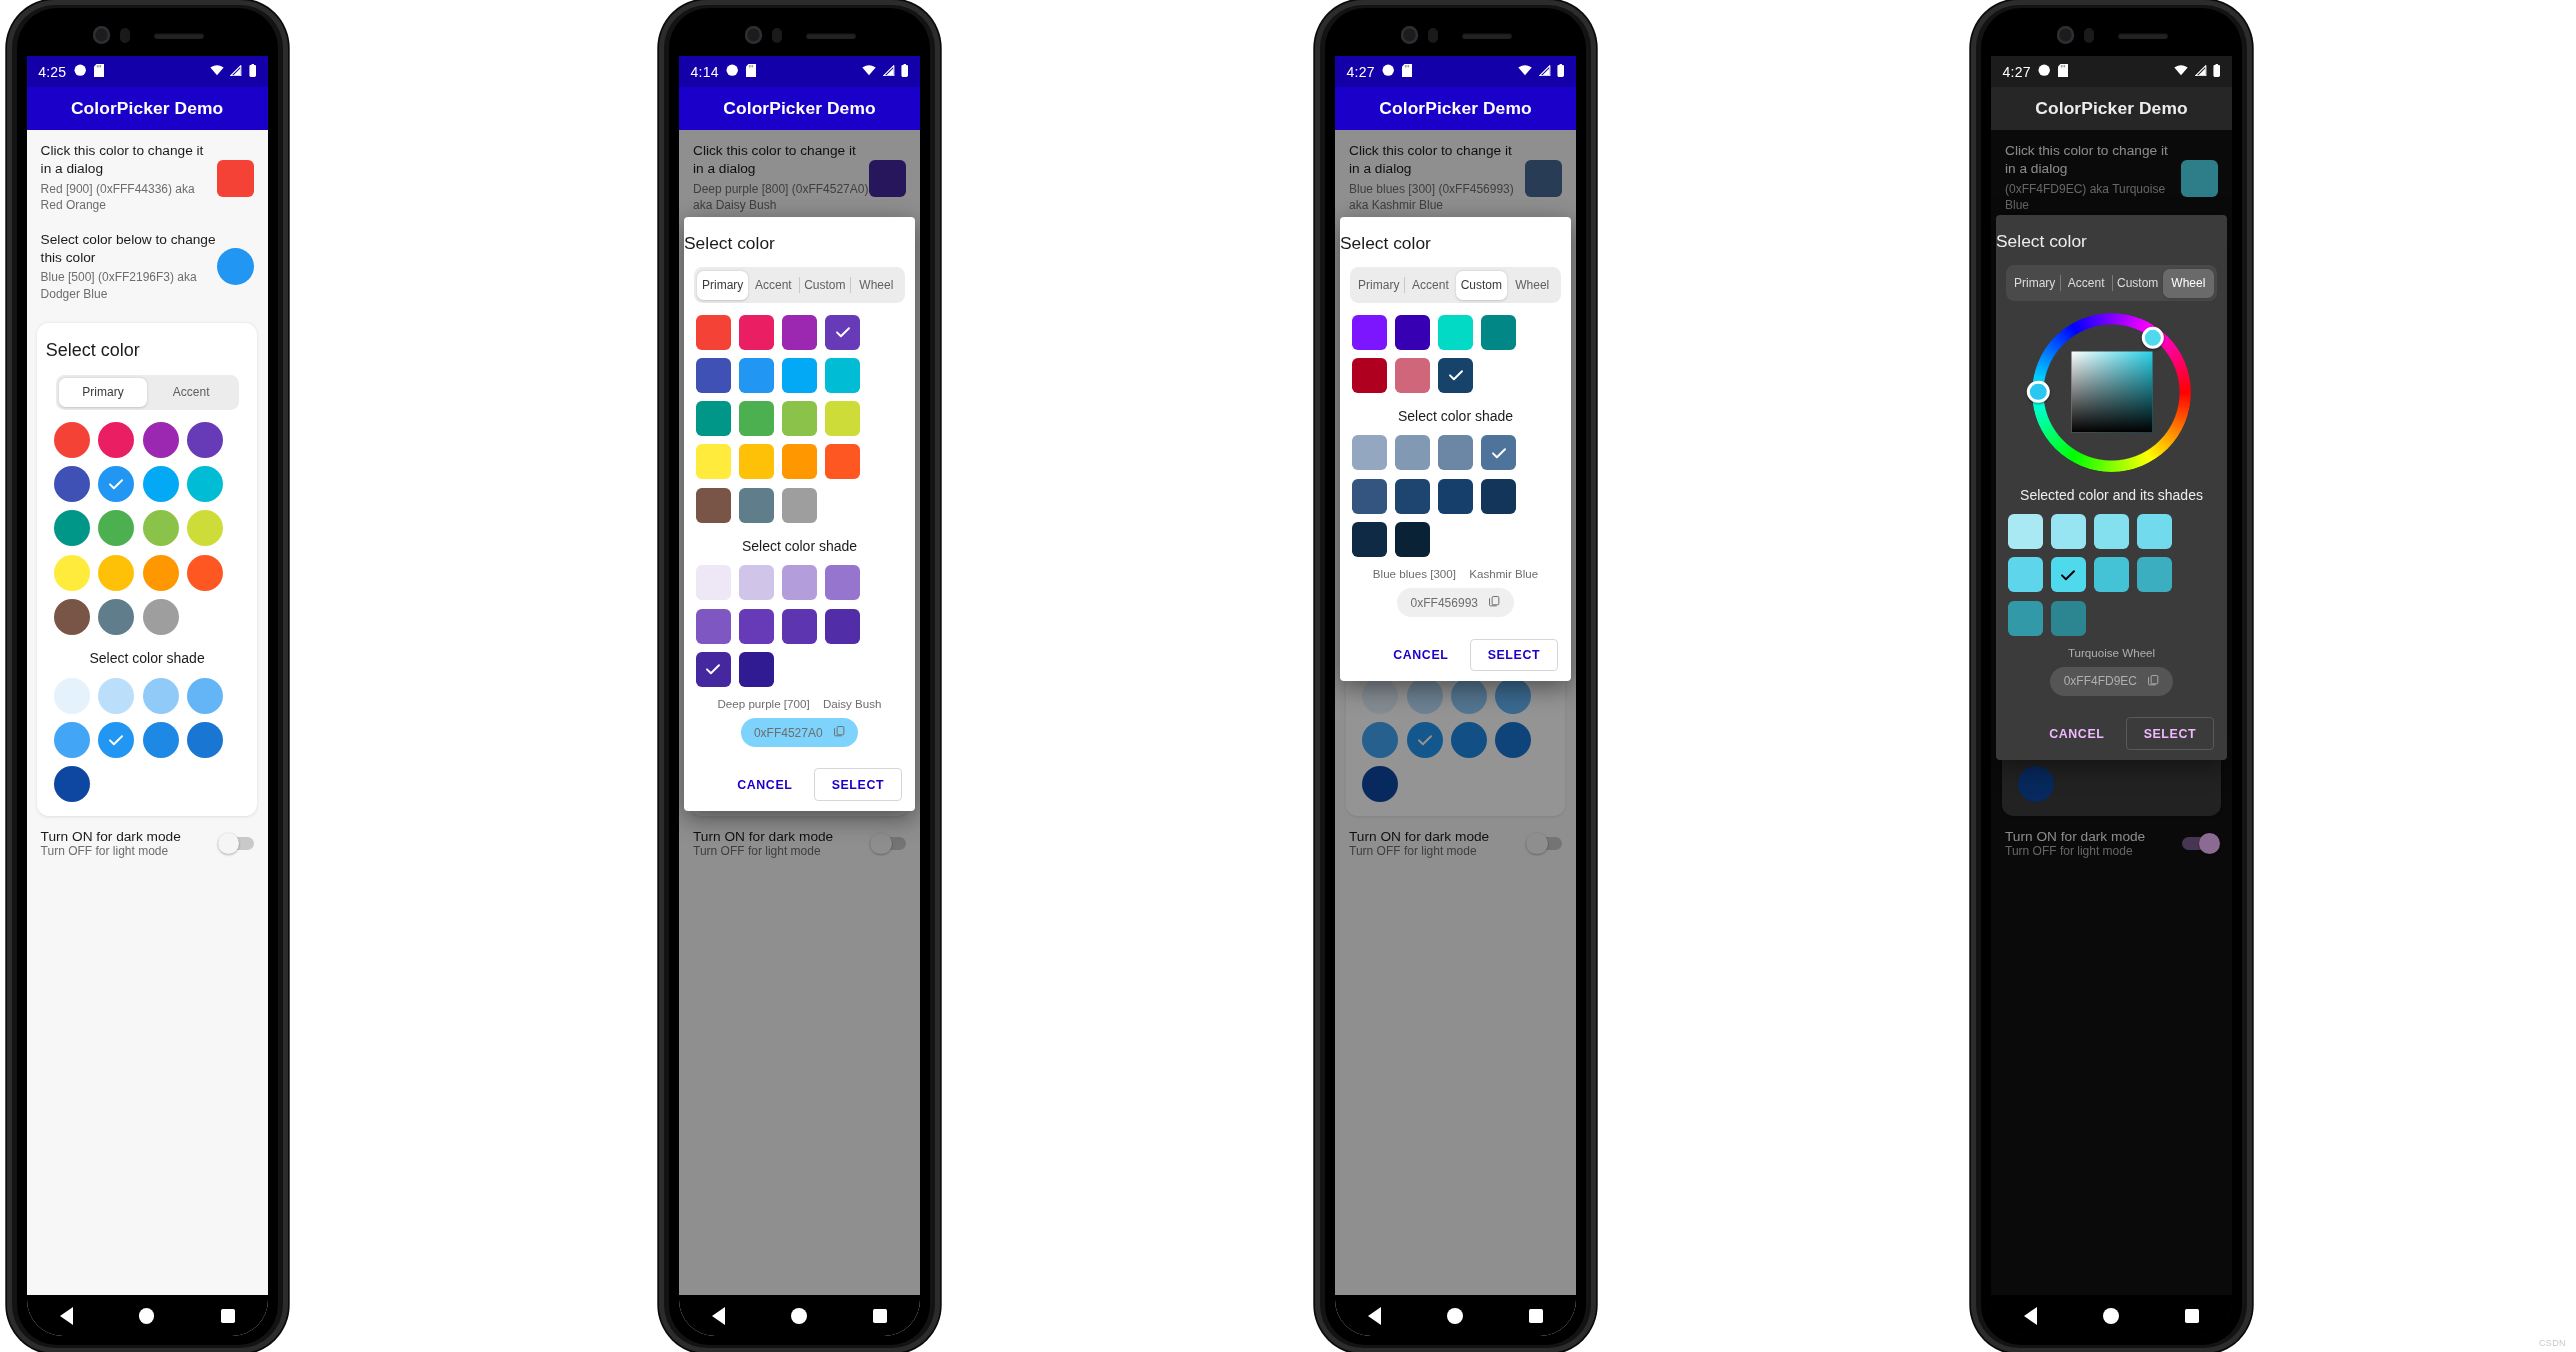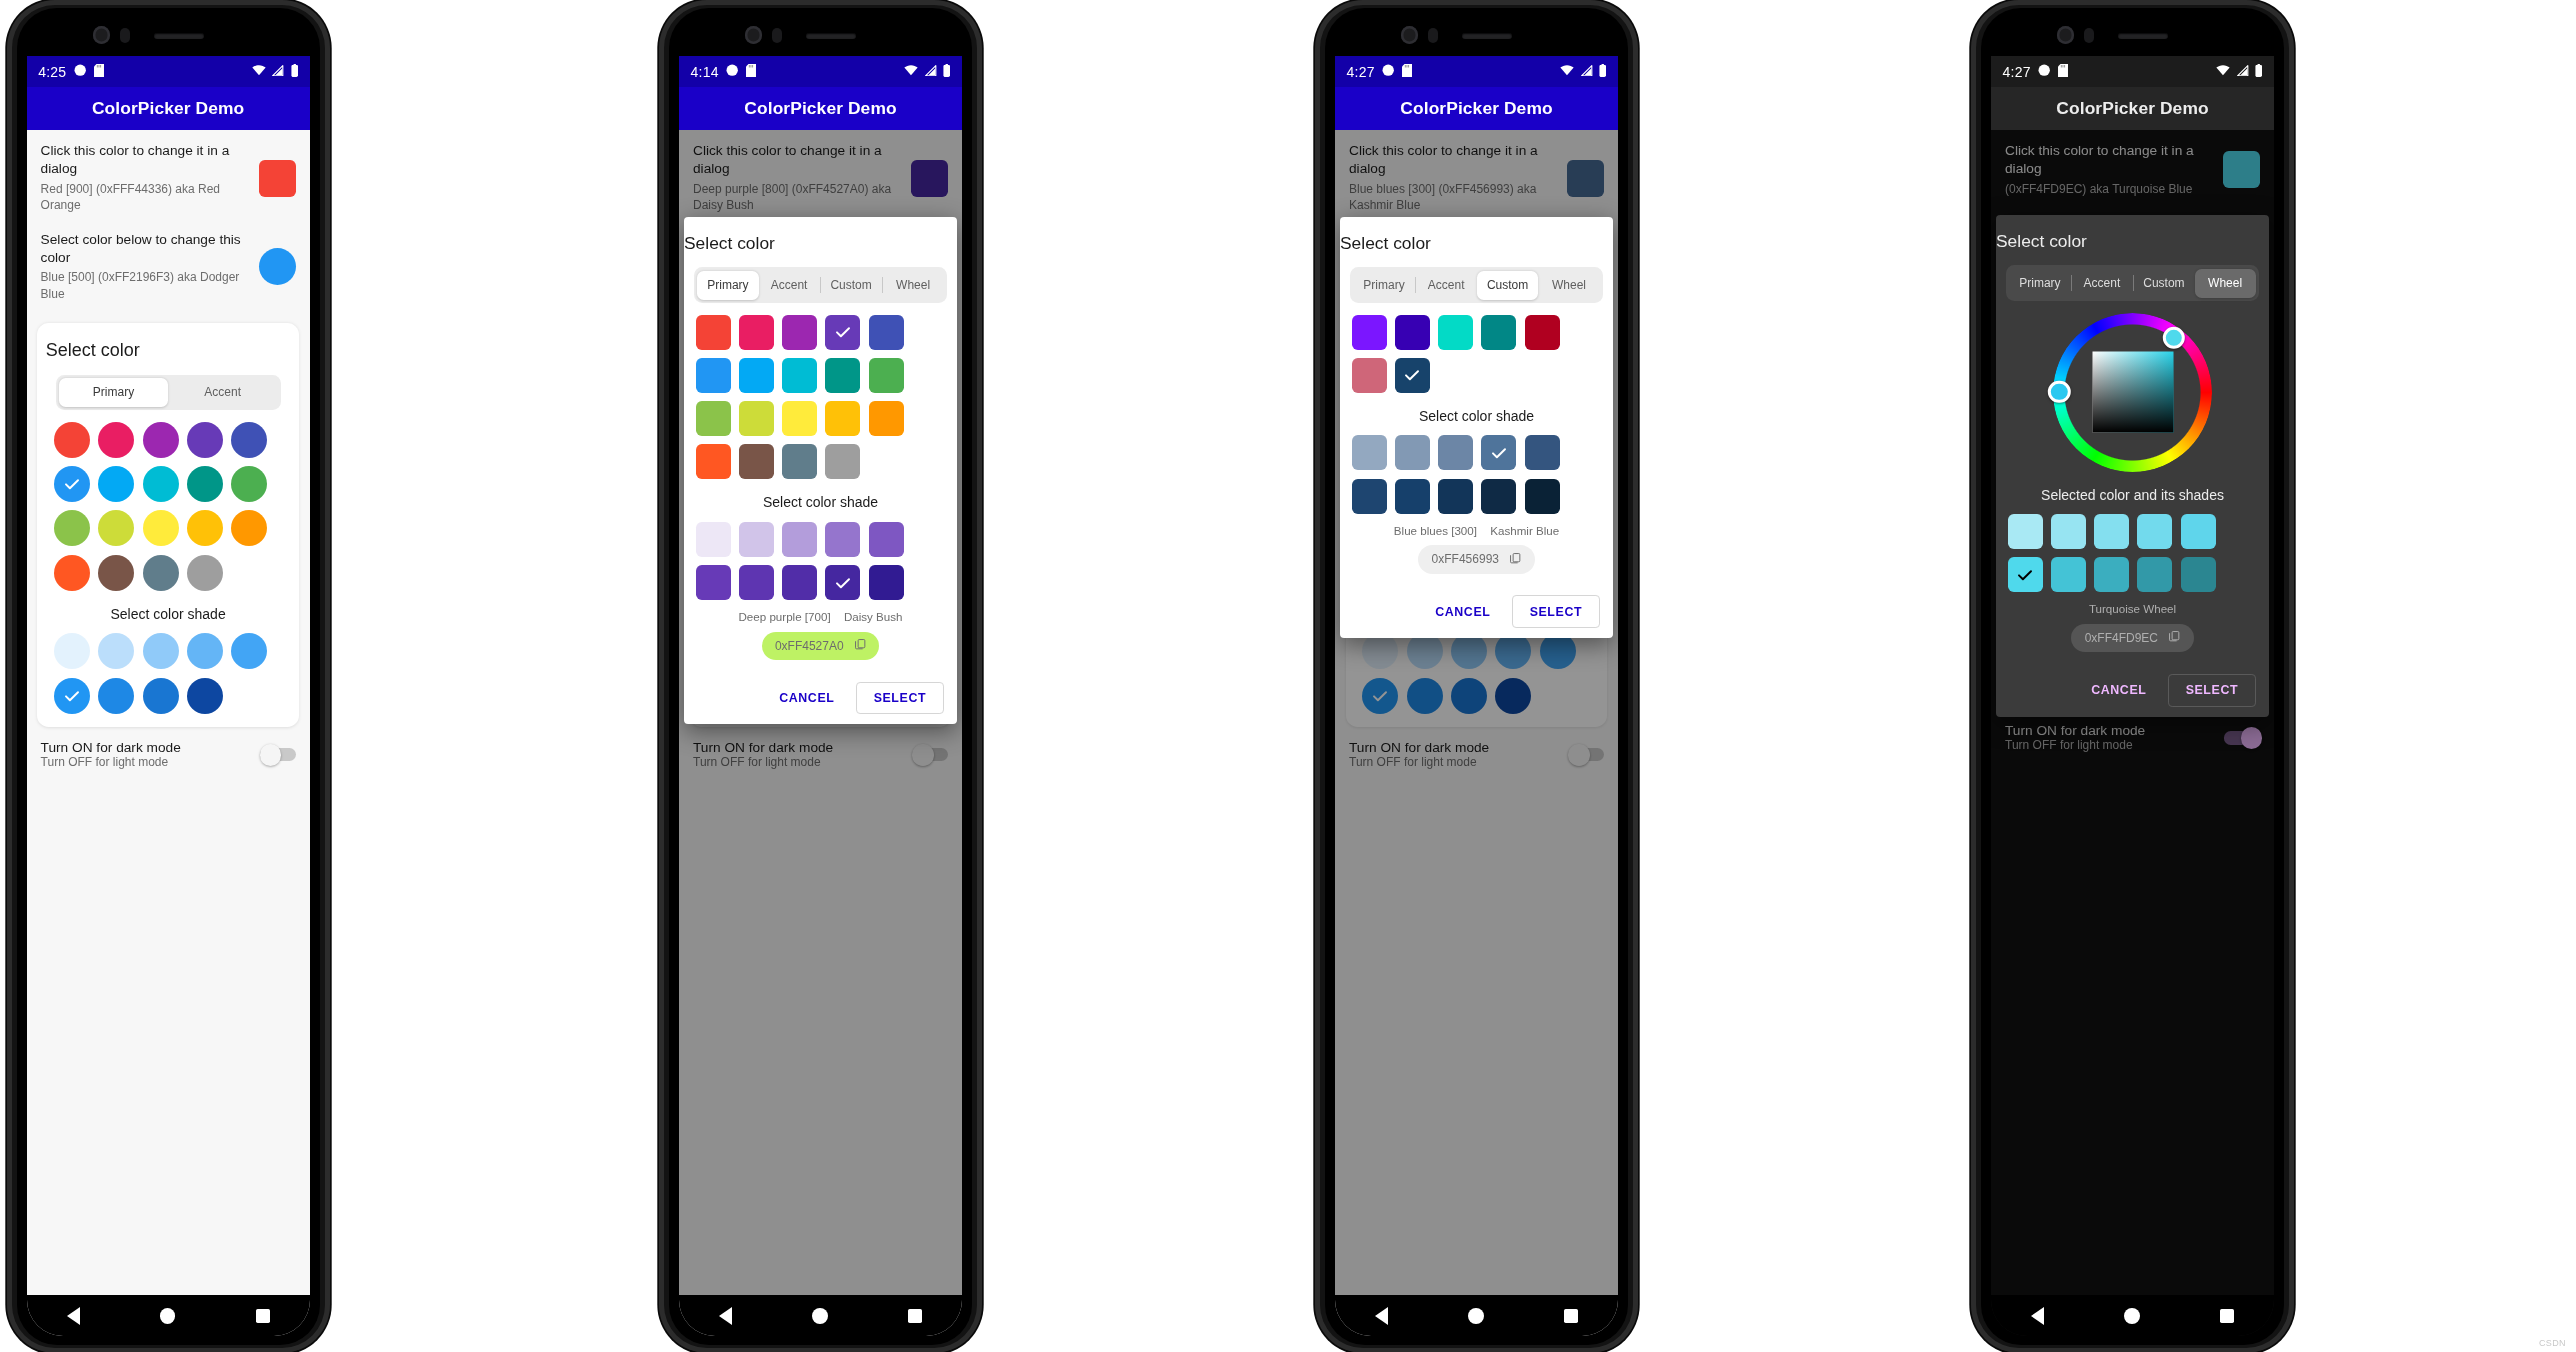--- a/index.html
+++ b/index.html
@@ -2,21 +2,21 @@
 <html style="font-size:13.3px"><head>
 <meta charset="utf-8">
 <style>
   * { box-sizing: border-box; margin:0; padding:0; }
   html,body { width:2576px; height:1353px; background:#ffffff; overflow:hidden;
               font-family:"Liberation Sans", sans-serif; }
 
   .stage { position:relative; width:2576px; height:1353px; background:#fff; }
 
   
-  .phone { position:absolute; top:0; width:323px; height:1353px; }
+  .phone { position:absolute; top:0; width:281px; height:1353px; }
   .bezel {
     position:absolute; inset:0;
     background:#131313;
     border-radius:48px;
     box-shadow: inset 0 0 0 5px #2c2c2c, 0 0 0 1.7px #0a0a0a;
   }
   .bezel-inner {
     position:absolute; left:10px; right:10px; top:8.3px; bottom:8.3px;
     background:#000; border-radius:40px; overflow:hidden;
   }
@@ -426,21 +426,21 @@
                       <svg class="check" viewBox="0 0 24 24" fill="none">
                         <path d="M4 12.5l5.2 5.2L20 7" stroke="#ffffff" stroke-width="2.6" stroke-linecap="round" stroke-linejoin="round"></path>
                       </svg>
                     </div>
                     <div class="cell-sq" style="background:#311B92"></div>
                   </div>
         </div>
         <div class="meta" style="color:#6d6d6d">
           <span>Deep purple [700]</span>
           <span>Daisy Bush</span></div>
-        <div class="hexpill" style="background:#bef264;color:#6d6d6d">
+        <div class="hexpill" style="background:#7dd3fc;color:#6d6d6d">
      <span>0xFF4527A0</span>
      <span><svg class="copy-ic" viewBox="0 0 24 24" fill="none">
                       <rect x="8" y="3" width="13" height="16" rx="2" stroke="#6d6d6d" stroke-width="1.9"></rect>
                       <path d="M16 21H5a2 2 0 01-2-2V7" stroke="#6d6d6d" stroke-width="1.9" stroke-linecap="round"></path>
                     </svg></span>
                 </div>
         <div class="actions">
     <button class="btn-flat" style="color:#1A00C8">CANCEL</button>
     <button class="btn-out" style="color:#1A00C8;border:0.8px solid #d6d6d6">SELECT</button>
   </div>

